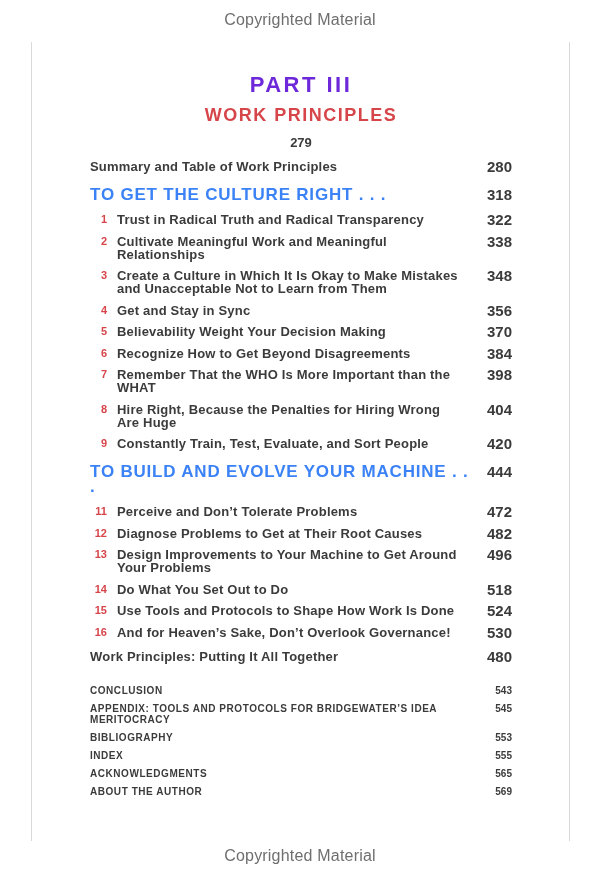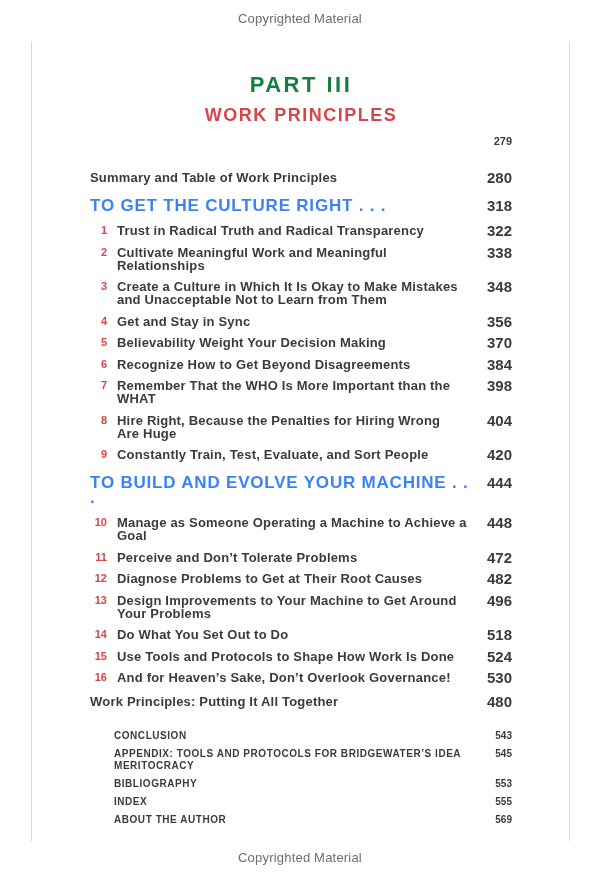--- a/index.html
+++ b/index.html
@@ -7,50 +7,50 @@
   body {
     width: 600px; height: 881px;
     font-family: "Liberation Sans", sans-serif;
     position: relative;
     overflow: hidden;
     color: var(--text, #3b3b3b);
   }
   .copyright {
     position: absolute; left: 0; right: 0;
     text-align: center;
-    font-size: 13px;
+    font-size: 16px;
     color: #6e6e6e;
     letter-spacing: 0.2px;
   }
   .copyright.top { top: 11px; }
   .copyright.bottom { bottom: 16px; }
   .edge {
     position: absolute; top: 42px; bottom: 40px; width: 1px;
     background: #d9d9d9;
   }
   .edge.left { left: 31px; }
   .edge.right { right: 30px; }
 
   .content {
     position: absolute;
     left: 90px; right: 88px; top: 72px;
   }
   .part-header { text-align: center; }
   .part-label {
     font-size: 22px; font-weight: bold; letter-spacing: 2.5px;
-    color: #15803d;
+    color: #6d28d9;
   }
   .part-title {
     margin-top: 7px;
     font-size: 18px; font-weight: bold; letter-spacing: 1.5px;
     color: var(--accent, #d6454a);
   }
   .part-page {
-    margin-top: 9px; margin-bottom: 24px;
-    font-size: 11px; font-weight: bold; text-align: right;
+    margin-top: 9px; margin-bottom: 10px;
+    font-size: 13px; font-weight: bold;
   }
 
   .toc { }
   .row {
     display: flex;
     align-items: flex-start;
     margin-bottom: 8.5px;
   }
   .row .num {
     flex: none;
@@ -85,21 +85,20 @@
   }
   .row.heading .page { line-height: 15px; }
   .row.outro { margin-top: 11px; }
 
   .backmatter { margin-top: 22px; }
   .backmatter .row { margin-bottom: 6.5px; }
   .backmatter .row .title {
     font-size: 10px;
     line-height: 11.5px;
     letter-spacing: 0.55px;
-    margin-left: 24px;
   }
   .backmatter .row .page { font-size: 10px; line-height: 11.5px; }
 </style>
 </head>
 <body style="--accent: #d6454a; --text: #3b3b3b;">
 
 <div class="copyright top">Copyrighted Material</div>
 <div class="edge left"></div>
 <div class="edge right"></div>
 
@@ -163,25 +162,20 @@
       <div class="row item">
         <span class="num">9</span>
         <span class="title">Constantly Train, Test, Evaluate, and Sort People</span>
         <span class="page">420</span>
       </div>
       <div class="row heading">
         <span class="title">TO BUILD AND EVOLVE YOUR MACHINE . . .</span>
         <span class="page">444</span>
       </div>
       <div class="row item">
-        <span class="num">10</span>
-        <span class="title">Manage as Someone Operating a Machine to Achieve a Goal</span>
-        <span class="page">448</span>
-      </div>
-      <div class="row item">
         <span class="num">11</span>
         <span class="title">Perceive and Don’t Tolerate Problems</span>
         <span class="page">472</span>
       </div>
       <div class="row item">
         <span class="num">12</span>
         <span class="title">Diagnose Problems to Get at Their Root Causes</span>
         <span class="page">482</span>
       </div>
       <div class="row item">
@@ -221,19 +215,23 @@
       </div>
       <div class="row back">
         <span class="title">BIBLIOGRAPHY</span>
         <span class="page">553</span>
       </div>
       <div class="row back">
         <span class="title">INDEX</span>
         <span class="page">555</span>
       </div>
       <div class="row back">
+        <span class="title">ACKNOWLEDGMENTS</span>
+        <span class="page">565</span>
+      </div>
+      <div class="row back">
         <span class="title">ABOUT THE AUTHOR</span>
         <span class="page">569</span>
       </div>
     </div>
 </div>
 
 <div class="copyright bottom">Copyrighted Material</div>
 
 </body></html>

